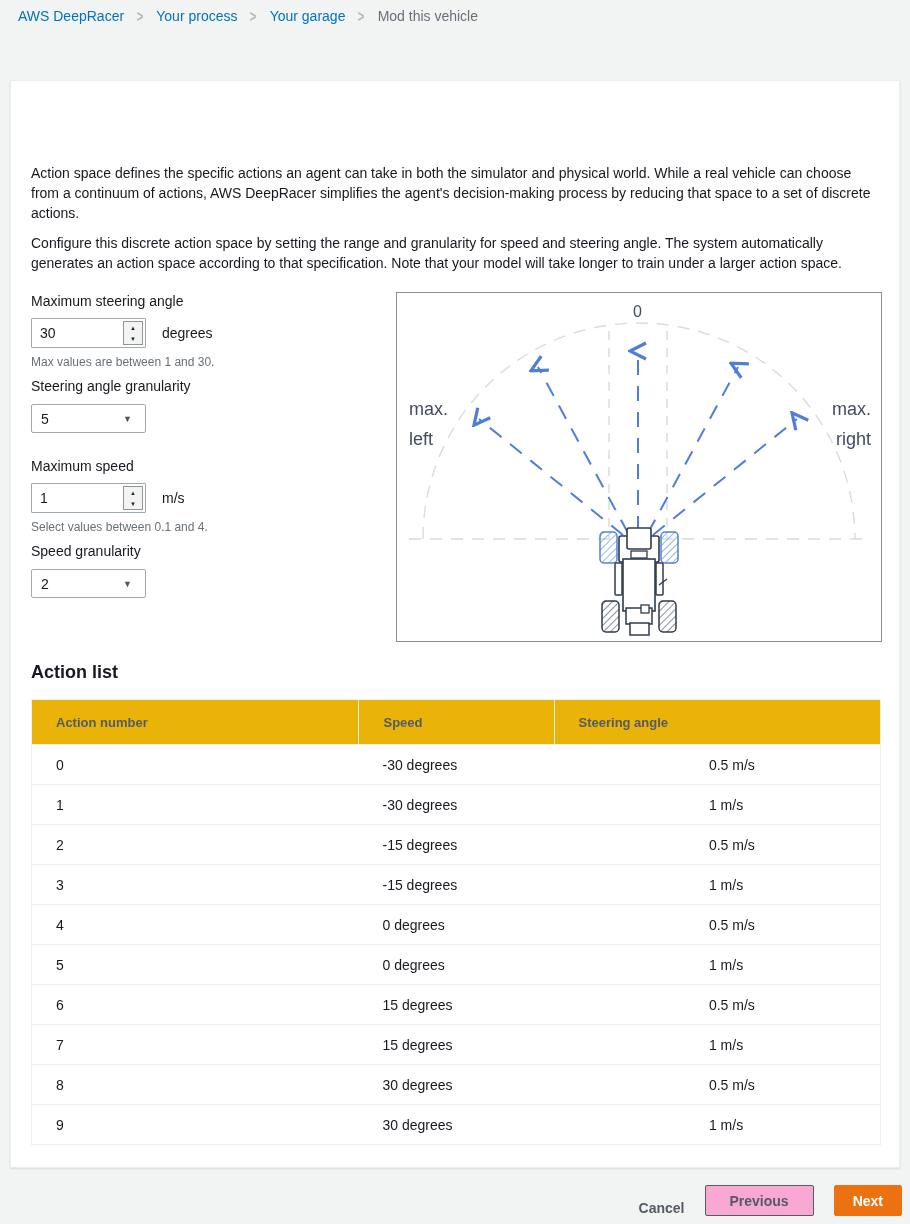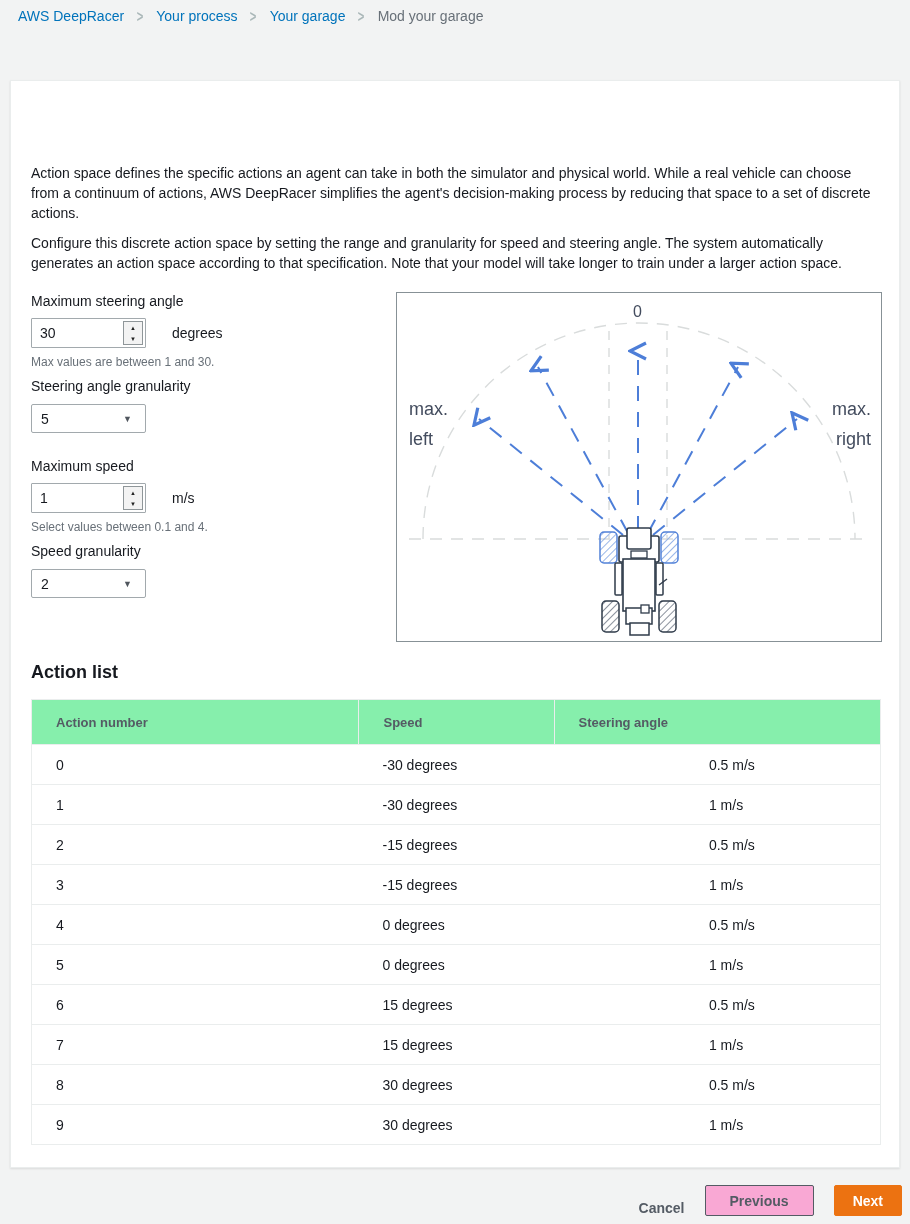--- a/index.html
+++ b/index.html
@@ -27,21 +27,21 @@
 
   .para { position:absolute; left:20px; width:852px; font-size:14px; line-height:20px; color:#16191f; }
   .para1 { top:82px; }
   .para2 { top:152px; }
 
   
   .form-col { position:absolute; left:20px; top:212px; width:340px; }
   .field-label { font-size:14px; color:#16191f; }
   .fg { position:absolute; left:0; }
   .fg1 { top:0; } .fg2 { top:85px; } .fg3 { top:165px; } .fg4 { top:250px; }
-  .input-row { display:flex; align-items:center; margin-top:9px;gap:10px; }
+  .input-row { display:flex; align-items:center; margin-top:9px; }
   .num-input-wrap { position:relative; width:115px; height:30px; }
   .num-input { width:115px; height:30px; border:1px solid #a2a9ad; border-radius:1px;
                font-size:14px; font-family:"Liberation Sans",sans-serif; padding:0 26px 0 8px; color:#16191f; background:#fff; }
   .spinner { position:absolute; right:3px; top:3px; width:20px; height:24px; border:1px solid #8f9699;
              background:#f3f3f3; display:flex; flex-direction:column; cursor:pointer; }
   .spin-btn { flex:1; display:flex; align-items:center; justify-content:center; font-size:6px; color:#222; line-height:1; }
   .unit { font-size:14px; color:#16191f; margin-left:16px; }
   .helper { font-size:12px; color:#687078; margin-top:7px; }
   .select-box { position:relative; width:115px; height:29px; border:1px solid #a2a9ad; border-radius:2px;
                 background:#fff; margin-top:10px; font-size:14px; color:#16191f;
@@ -49,21 +49,21 @@
   .select-arrow { position:absolute; right:13px; top:9px; font-size:9px; color:#50565e; }
 
   
   .diagram { position:absolute; left:385px; top:211px; width:486px; height:350px;
              border:1px solid #879196; background:#fff; }
   .diagram svg { display:block; }
 
   
   .list-title { position:absolute; left:20px; top:581px; font-size:18px; font-weight:bold; color:#16191f; }
   .table { position:absolute; left:20px; top:618px; width:850px; border:1px solid #eaeded; background:#fff; }
-  .thead { display:flex; height:44px; background:#86efac; align-items:flex-start; }
+  .thead { display:flex; height:44px; background:#eab308; align-items:flex-start; }
   .th { font-size:13px; font-weight:bold; color:#545b64; padding-left:24px; position:relative;
         display:flex; align-items:center; height:100%; }
   .th + .th { border-left:1px solid #eaeded; }
   .c0 { width:38.5%; } .c1 { width:38.5%; } .c2 { width:23%; }
   .tr { display:flex; height:40px; border-top:1px solid #eaeded; align-items:center; background:#fff; }
   .td { font-size:14px; color:#16191f; padding-left:24px; }
 
   
   .footer { position:absolute; right:8px; top:1185px; display:flex; align-items:flex-end; gap:20px; }
   .cancel-link { font-size:14px; font-weight:bold; color:#545b64; cursor:pointer; }
@@ -75,21 +75,21 @@
 </head>
 <body>
 
 <nav class="breadcrumb">
   <a class="crumb-link">AWS DeepRacer</a>
   <span class="crumb-sep">&gt;</span>
   <a class="crumb-link">Your process</a>
   <span class="crumb-sep">&gt;</span>
   <a class="crumb-link">Your garage</a>
   <span class="crumb-sep">&gt;</span>
-  <span class="crumb-current">Mod your garage</span>
+  <span class="crumb-current">Mod this vehicle</span>
 </nav>
 
 <section class="panel">
 
   <p class="para para1">Action space defines the specific actions an agent can take in both the simulator and physical world. While a real vehicle can choose from a continuum of actions, AWS DeepRacer simplifies the agent's decision-making process by reducing that space to a set of discrete actions.</p>
   <p class="para para2">Configure this discrete action space by setting the range and granularity for speed and steering angle. The system automatically generates an action space according to that specification. Note that your model will take longer to train under a larger action space.</p>
 
   <div class="form-col">
 
     <div class="fg fg1">

